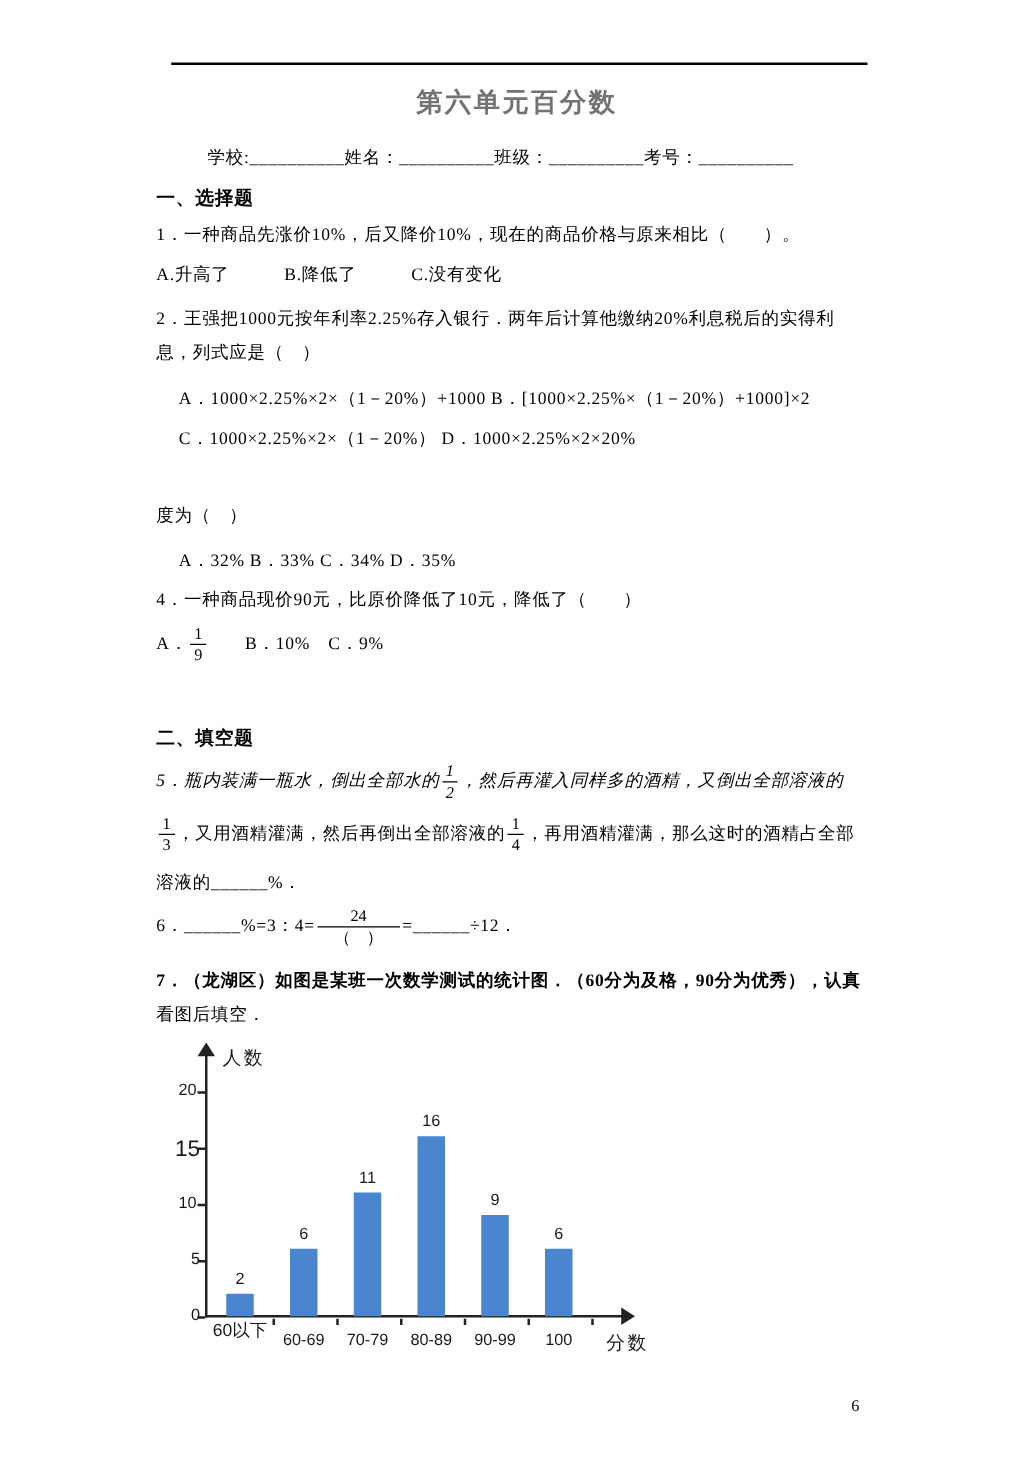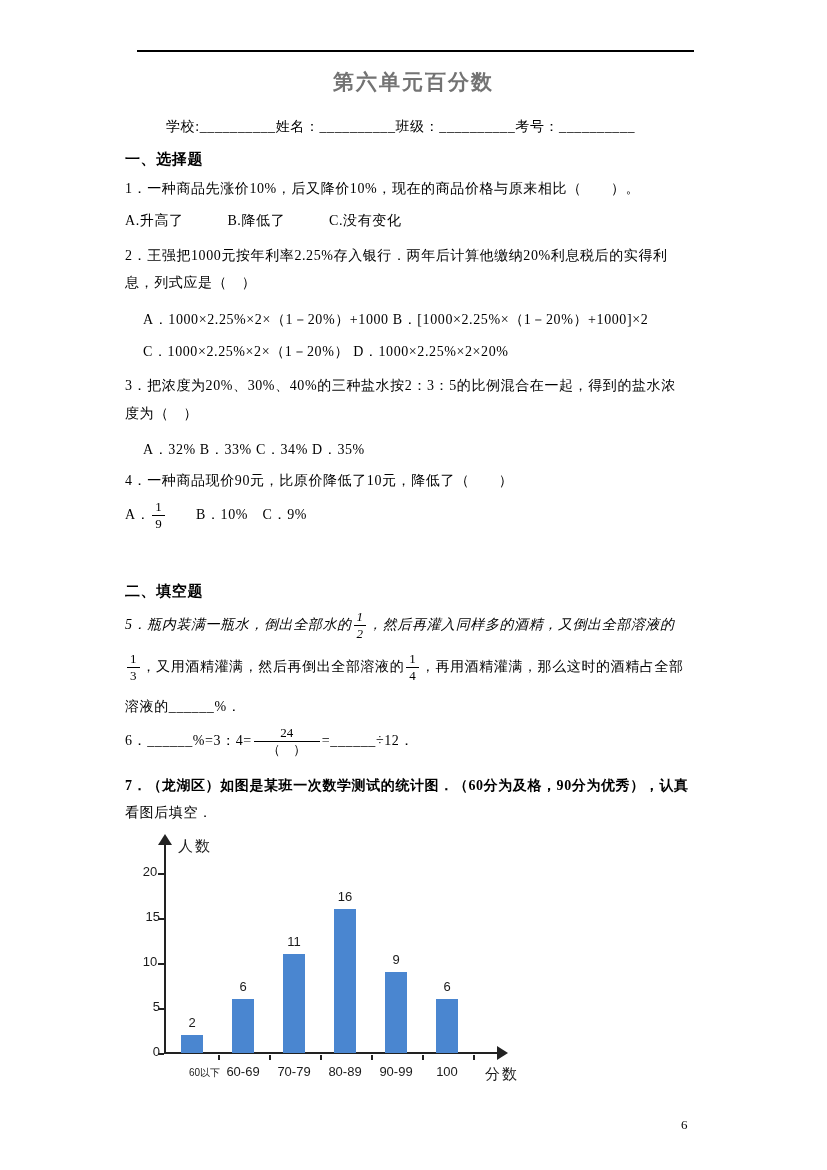--- a/index.html
+++ b/index.html
@@ -46,21 +46,20 @@
   <div class="t secb" style="top:149px;left:125px;">一、选择题</div>
 
   <div class="t" style="top:179px;left:125px;">1．一种商品先涨价10%，后又降价10%，现在的商品价格与原来相比（　　）。</div>
   <div class="t" style="top:211px;left:125px;">A.升高了　　　B.降低了　　　C.没有变化</div>
 
   <div class="t" style="top:246px;left:125px;">2．王强把1000元按年利率2.25%存入银行．两年后计算他缴纳20%利息税后的实得利</div>
   <div class="t" style="top:273px;left:125px;">息，列式应是（　）</div>
   <div class="t opt" style="top:310px;">A．1000×2.25%×2×（1－20%）+1000 B．[1000×2.25%×（1－20%）+1000]×2</div>
   <div class="t opt" style="top:342px;">C．1000×2.25%×2×（1－20%） D．1000×2.25%×2×20%</div>
 
-  <div class="t" style="top:376px;left:125px;">3．把浓度为20%、30%、40%的三种盐水按2：3：5的比例混合在一起，得到的盐水浓</div>
   <div class="t" style="top:404px;left:125px;">度为（　）</div>
   <div class="t opt" style="top:440px;">A．32% B．33% C．34% D．35%</div>
 
   <div class="t" style="top:471px;left:125px;">4．一种商品现价90元，比原价降低了10元，降低了（　　）</div>
   <div class="frow" style="top:494px;left:125px;height:42px;">
     <span>A．</span>
     <span class="frac">
       <span class="fn">1</span>
       <span class="fd">9</span>
     </span>
@@ -110,27 +109,27 @@
     <div class="abs xaxis"></div>
     <div class="abs xarrow"></div>
     <div class="abs xlab">分数</div>
     <div id="plot">
         <div class="abs" style="left: -8px; top: 206px; width: 20px; text-align: right; font-size: 13px;">0</div>
         <div class="abs" style="left: 10px; top: 215px; width: 6px; height: 2px; background: rgb(34, 34, 34);"></div>
         <div class="abs" style="left: -8px; top: 161px; width: 20px; text-align: right; font-size: 13px;">5</div>
         <div class="abs" style="left: 10px; top: 170px; width: 6px; height: 2px; background: rgb(34, 34, 34);"></div>
         <div class="abs" style="left: -8px; top: 116px; width: 20px; text-align: center; font-size: 13px;">10</div>
         <div class="abs" style="left: 10px; top: 125px; width: 6px; height: 2px; background: rgb(34, 34, 34);"></div>
-        <div class="abs" style="left: -8px; top: 71px; width: 20px; text-align: right; font-size: 13px;">15</div>
+        <div class="abs" style="left: -8px; top: 71px; width: 20px; text-align: right; font-size: 18px;">15</div>
         <div class="abs" style="left: 10px; top: 80px; width: 6px; height: 2px; background: rgb(34, 34, 34);"></div>
         <div class="abs" style="left: -8px; top: 26px; width: 20px; text-align: center; font-size: 13px;">20</div>
         <div class="abs" style="left: 10px; top: 35px; width: 6px; height: 2px; background: rgb(34, 34, 34);"></div>
         <div class="abs" style="left: 33px; top: 197px; width: 22px; height: 18px; background: rgb(74, 134, 208);"></div>
         <div class="abs" style="left: 24px; top: 177px; width: 40px; text-align: center; font-size: 13px;">2</div>
-        <div class="abs" style="left: 16px; top: 228px; width: 56px; text-align: right; font-size: 10px;">60以下</div>
+        <div class="abs" style="left: 16px; top: 218px; width: 56px; text-align: center; font-size: 14px;">60以下</div>
         <div class="abs" style="left: 69.5px; top: 217px; width: 2px; height: 5px; background: rgb(34, 34, 34);"></div>
         <div class="abs" style="left: 84px; top: 161px; width: 22px; height: 54px; background: rgb(74, 134, 208);"></div>
         <div class="abs" style="left: 75px; top: 141px; width: 40px; text-align: center; font-size: 13px;">6</div>
         <div class="abs" style="left: 67px; top: 226px; width: 56px; text-align: center; font-size: 13px;">60-69</div>
         <div class="abs" style="left: 120.5px; top: 217px; width: 2px; height: 5px; background: rgb(34, 34, 34);"></div>
         <div class="abs" style="left: 135px; top: 116px; width: 22px; height: 99px; background: rgb(74, 134, 208);"></div>
         <div class="abs" style="left: 126px; top: 96px; width: 40px; text-align: center; font-size: 13px;">11</div>
         <div class="abs" style="left: 118px; top: 226px; width: 56px; text-align: center; font-size: 13px;">70-79</div>
         <div class="abs" style="left: 171.5px; top: 217px; width: 2px; height: 5px; background: rgb(34, 34, 34);"></div>
         <div class="abs" style="left: 186px; top: 71px; width: 22px; height: 144px; background: rgb(74, 134, 208);"></div>

